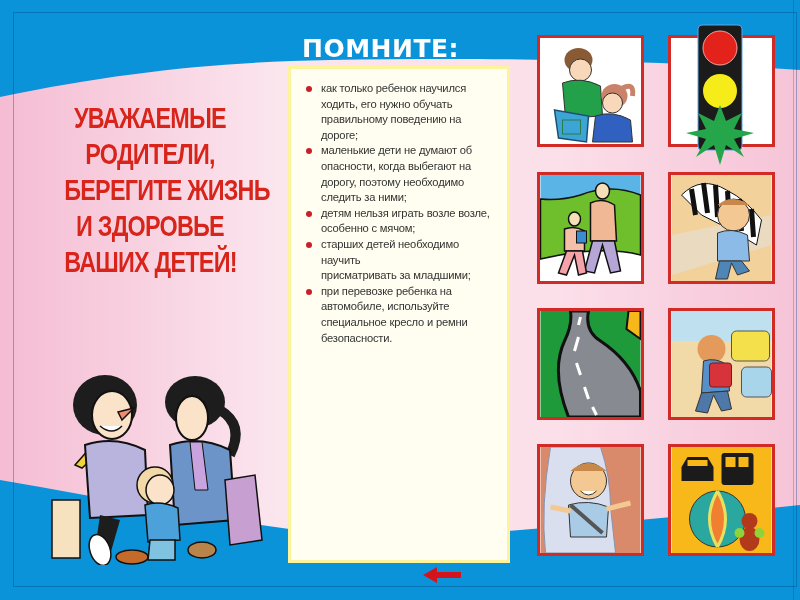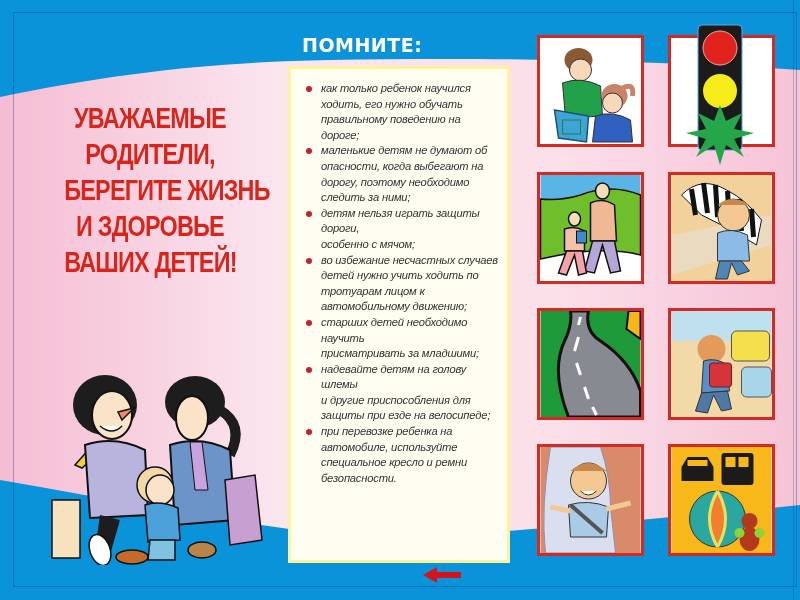--- a/index.html
+++ b/index.html
@@ -5,24 +5,24 @@
   html, body { margin: 0; padding: 0; }
   body { width: 800px; height: 600px; overflow: hidden; position: relative; background: #0a94d8; font-family: "Liberation Sans", sans-serif; }
   .slide { position: absolute; left: 0; top: 0; width: 800px; height: 600px; overflow: hidden; background: #0b93d9; }
   .pink-band { position: absolute; left: 0; top: 0; width: 800px; height: 600px; }
   .frame-line { position: absolute; left: 13px; top: 12px; width: 784px; height: 575px; border: 1px solid rgba(0,60,120,0.35); box-sizing: border-box; pointer-events: none; }
   .right-line { position: absolute; left: 793px; top: 0; width: 1px; height: 600px; background: rgba(0,60,120,0.25); }
 
   .headline { position: absolute; left: 40px; top: 100px; width: 220px; text-align: center; color: #d9241c; font-family: "Liberation Sans", sans-serif; font-weight: bold; font-size: 30px; line-height: 36px; letter-spacing: -1px; transform: scaleX(0.78); transform-origin: center top; text-shadow: 0 0 1px #fff; }
   .headline div { white-space: nowrap; }
 
-  .remember-title { position: absolute; left: 302px; top: 34px; color: #ffffff; font-family: "DejaVu Sans", sans-serif; font-weight: bold; font-size: 19px; letter-spacing: 0.5px; }
+  .remember-title { position: absolute; left: 302px; top: 34px; color: #ffffff; font-family: "DejaVu Sans", sans-serif; font-weight: bold; font-size: 25px; letter-spacing: 0.5px; }
 
   .notes { position: absolute; left: 288px; top: 66px; width: 222px; height: 497px; background: #fffef0; border: 3px solid #fdf39a; box-sizing: border-box; padding: 12px 6px 0 14px; }
-  .notes ul { list-style: none; margin: 0; padding: 0; font-style: italic; }
+  .notes ul { list-style: none; margin: 0; padding: 0; }
   .notes li { position: relative; padding-left: 16px; font-family: "Liberation Sans", sans-serif; font-size: 11.2px; line-height: 15.6px; color: #333; transform-origin: left top; }
   .notes li .dot { position: absolute; left: 1px; top: 5px; width: 6px; height: 6px; border-radius: 50%; background: #c8202a; }
   .notes li .txt { display: block; white-space: pre-line; letter-spacing: -0.2px; }
 
   .arrow { position: absolute; left: 423px; top: 567px; width: 40px; height: 16px; }
 
   .tile { position: absolute; width: 107px; height: 112px; border: 3px solid #d22a25; box-sizing: border-box; background: #fff; overflow: hidden; }
   .tile svg { width: 100%; height: 100%; display: block; }
 
   .family { position: absolute; left: 30px; top: 350px; width: 240px; height: 215px; }
@@ -86,47 +86,34 @@
   <div class="notes">
     <ul>
       <li>
           <span class="dot"></span>
           <span class="txt">как только ребенок научился
 ходить, его нужно обучать
 правильному поведению на дороге;</span>
         </li>
       <li>
           <span class="dot"></span>
-          <span class="txt">маленькие детям не думают об
+          <span class="txt">маленькие дети не думают об
 опасности, когда выбегают на
 дорогу, поэтому необходимо
 следить за ними;</span>
         </li>
       <li>
           <span class="dot"></span>
-          <span class="txt">детям нельзя играть защиты дороги,
+          <span class="txt">детям нельзя играть возле возле,
 особенно с мячом;</span>
-        </li>
-      <li>
-          <span class="dot"></span>
-          <span class="txt">во избежание несчастных случаев
-детей нужно учить ходить по
-тротуарам лицом к
-автомобильному движению;</span>
         </li>
       <li>
           <span class="dot"></span>
           <span class="txt">старших детей необходимо научить
 присматривать за младшими;</span>
-        </li>
-      <li>
-          <span class="dot"></span>
-          <span class="txt">надевайте детям на голову шлемы
-и другие приспособления для
-защиты при езде на велосипеде;</span>
         </li>
       <li>
           <span class="dot"></span>
           <span class="txt">при перевозке ребенка на
 автомобиле, используйте
 специальное кресло и ремни
 безопасности.</span>
         </li>
     </ul>
   </div>

